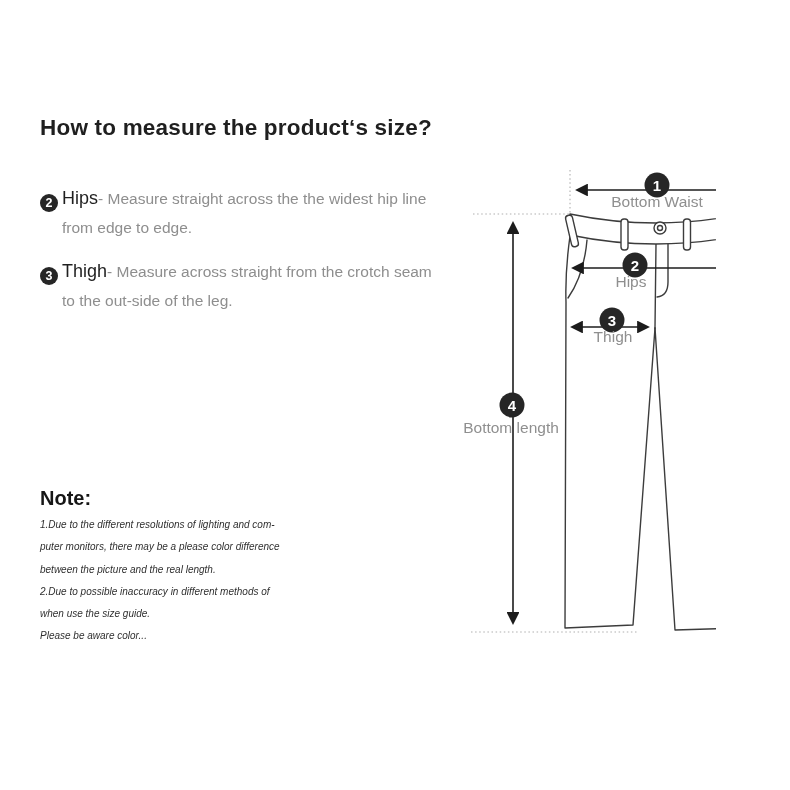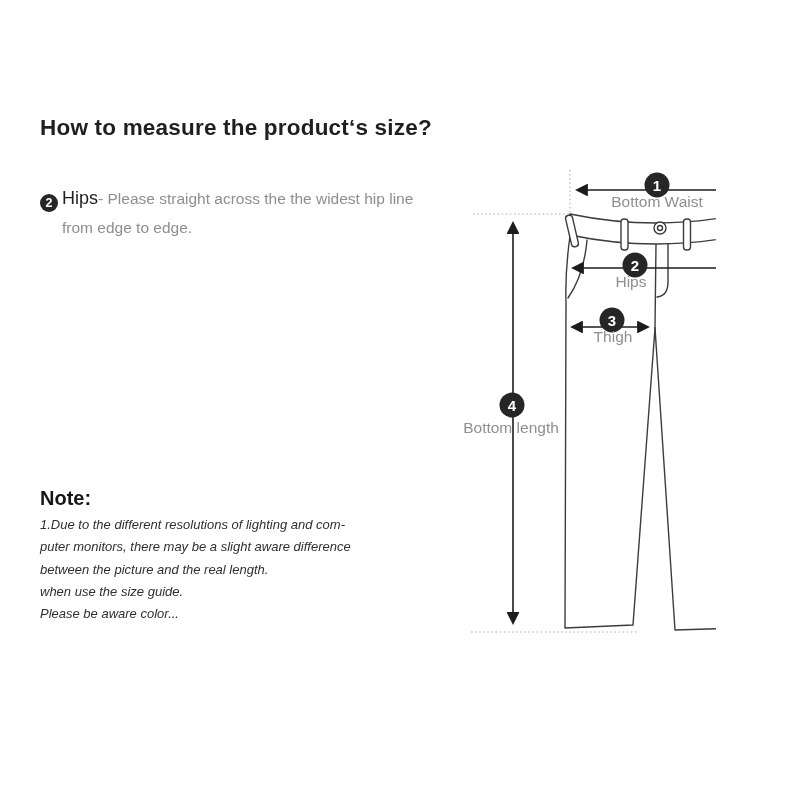--- a/index.html
+++ b/index.html
@@ -22,47 +22,49 @@
     text-align:center; line-height:18px; text-indent:0; vertical-align:-2.5px;
     margin-right:4px;
   }
   .m-term { font-size:18px; color:#1f1f1f; }
   .note-heading {
     position:absolute; left:40px; top:487px;
     font-size:20px; font-weight:700; color:#161616;
   }
   .note-text {
     position:absolute; left:40px; top:514px; width:414px;
-    font-size:13px; font-style:italic; color:#2f2f2f; line-height:22.3px;
+    font-size:10px; font-style:italic; color:#2f2f2f; line-height:22.3px;
   }
   .diagram { position:absolute; left:460px; top:160px; width:330px; height:500px; }
   .pants-stroke { fill:none; stroke:#3c3c3c; stroke-width:1.4; stroke-linejoin:round; stroke-linecap:round; }
   .pants-fill { fill:#ffffff; stroke:#3c3c3c; stroke-width:1.4; }
   .dotted { fill:none; stroke:#b0b0b0; stroke-width:1.1; stroke-dasharray:1.5 2.6; }
   .arrow { fill:none; stroke:#1c1c1c; stroke-width:1.6; }
   .badge { fill:#262626; }
   .badge-num { fill:#ffffff; font-size:15px; font-weight:700; text-anchor:middle; }
   .dim-label { fill:#8f8f8f; font-size:15.5px; text-anchor:middle; }
 </style>
 </head>
 <body>
 
 <div class="page">
 
   <div class="title">How to measure the product‘s size?</div>
 
   <div class="measure-list">
-    <div class="m-item"><span class="m-num">2</span><span class="m-term">Hips</span><span class="m-desc">- Please straight across the the widest hip line from edge to edge.</span></div>
+    <div class="m-item"><span class="m-num">2</span><span class="m-term">Hips</span><span class="m-desc">- Measure straight across the the widest hip line from edge to edge.</span></div>
+    <div class="m-item"><span class="m-num">3</span><span class="m-term">Thigh</span><span class="m-desc">- Measure across straight from the crotch seam to the out-side of the leg.</span></div>
   </div>
 
   <div class="note-heading">Note:</div>
   <div class="note-text">
     <div>1.Due to the different resolutions of lighting and com-</div>
-    <div>puter monitors, there may be a slight aware difference</div>
+    <div>puter monitors, there may be a please color difference</div>
     <div>between the picture and the real length.</div>
+    <div>2.Due to possible inaccuracy in different methods of</div>
     <div>when use the size guide.</div>
     <div>Please be aware color...</div>
   </div>
 
   <svg class="diagram" viewBox="0 0 330 500" xmlns="http://www.w3.org/2000/svg">
     <defs>
       <marker id="ah" viewBox="0 0 10 10" refX="8.5" refY="5" markerWidth="8" markerHeight="8" orient="auto-start-reverse">
         <path d="M0 0 L10 5 L0 10 z" fill="#1c1c1c"></path>
       </marker>
     </defs>

